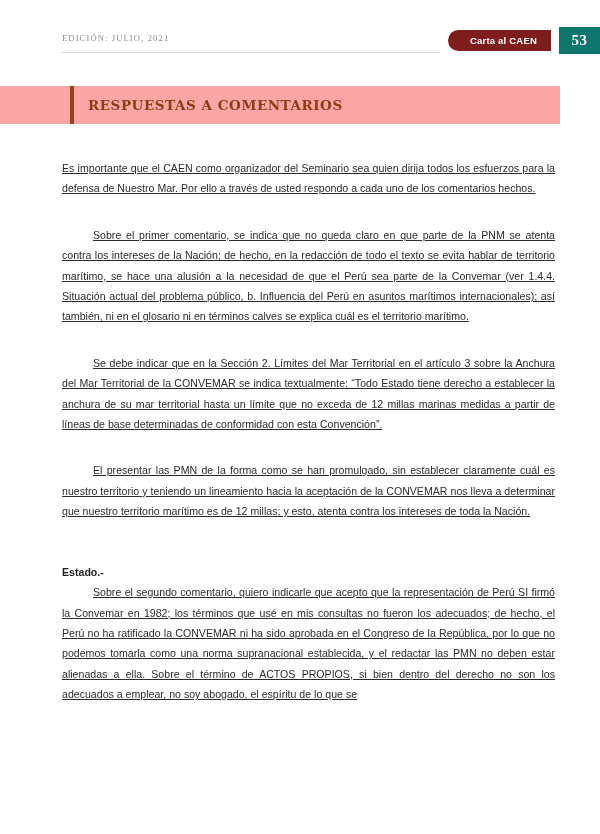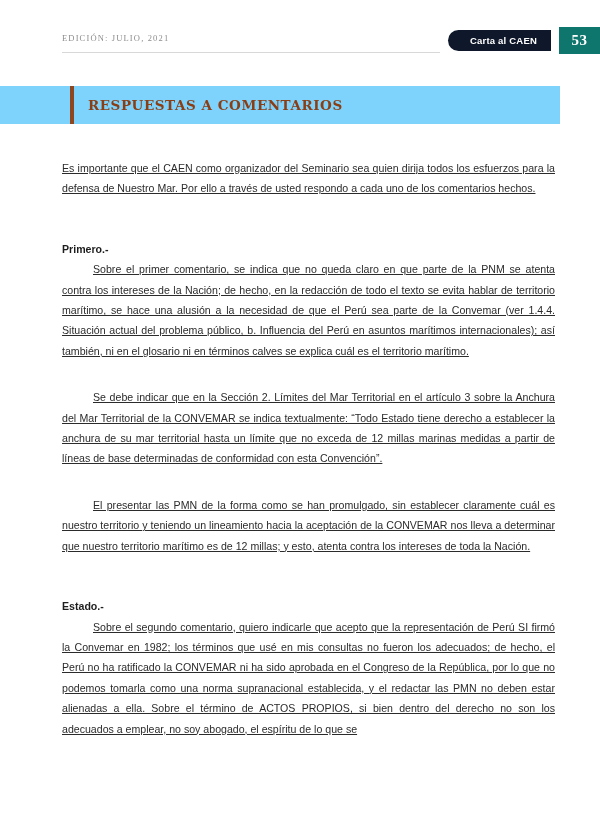--- a/index.html
+++ b/index.html
@@ -37,21 +37,21 @@
     top: 52px;
     width: 378px;
     height: 1px;
     background: #d8d8d8;
   }
   .header-tab {
     position: absolute;
     right: 49px;
     top: 30px;
     height: 21px;
-    background: #0f172a;
+    background: #7f1d1d;
     border-radius: 11px 0 0 11px;
     padding: 0 14px 0 22px;
     display: flex;
     align-items: center;
     box-sizing: border-box;
   }
   .header-tab-label {
     color: #ffffff;
     font-size: 9.5px;
     font-weight: bold;
@@ -75,21 +75,21 @@
     font-weight: bold;
     font-family: "Liberation Serif", serif;
     letter-spacing: 0.5px;
   }
 
   
   .title-band {
     position: relative;
     margin-top: 8px;
     height: 38px;
-    background: #7dd3fc;
+    background: #fca5a5;
     width: 560px;
   }
   .title-accent-bar {
     position: absolute;
     left: 70px;
     top: 0;
     width: 4px;
     height: 38px;
     background: #8e4621;
   }
@@ -157,21 +157,20 @@
 
 <div class="title-band">
   <div class="title-accent-bar"></div>
   <div class="section-title">RESPUESTAS A COMENTARIOS</div>
 </div>
 
 <div class="content">
 
   <p class="body-text">Es importante que el CAEN como organizador del Seminario sea quien dirija todos los esfuerzos para la defensa de Nuestro Mar. Por ello a través de usted respondo a cada uno de los comentarios hechos.</p>
 
-  <p class="subheading block-gap-xl">Primero.-</p>
 
   <p class="body-text indented block-gap-after-head">Sobre el primer comentario, se indica que no queda claro en que parte de la PNM se atenta contra los intereses de la Nación; de hecho, en la redacción de todo el texto se evita hablar de territorio marítimo, se hace una alusión a la necesidad de que el Perú sea parte de la Convemar (ver 1.4.4. Situación actual del problema público, b. Influencia del Perú en asuntos marítimos internacionales); así también, ni en el glosario ni en términos calves se explica cuál es el territorio marítimo.</p>
 
   <p class="body-text indented">Se debe indicar que en la Sección 2. Límites del Mar Territorial en el artículo 3 sobre la Anchura del Mar Territorial de la CONVEMAR se indica textualmente: “Todo Estado tiene derecho a establecer la anchura de su mar territorial hasta un límite que no exceda de 12 millas marinas medidas a partir de líneas de base determinadas de conformidad con esta Convención”.</p>
 
   <p class="body-text indented">El presentar las PMN de la forma como se han promulgado, sin establecer claramente cuál es nuestro territorio y teniendo un lineamiento hacia la aceptación de la CONVEMAR nos lleva a determinar que nuestro territorio marítimo es de 12 millas; y esto, atenta contra los intereses de toda la Nación.</p>
 
 
   <p class="subheading block-gap-xl">Estado.-</p>
 

